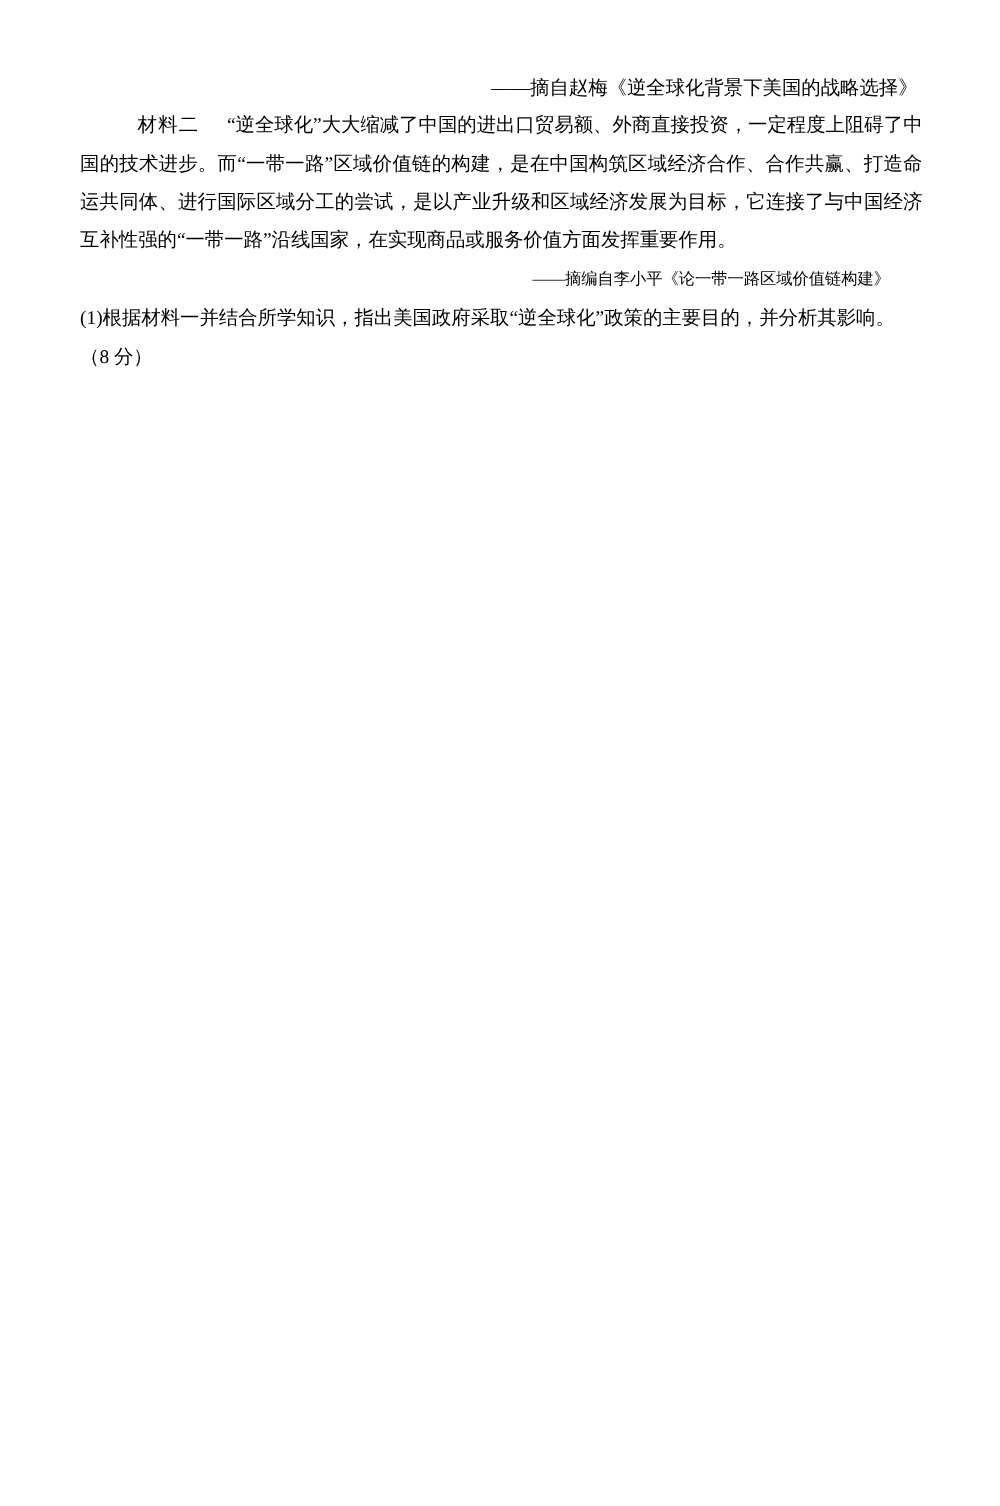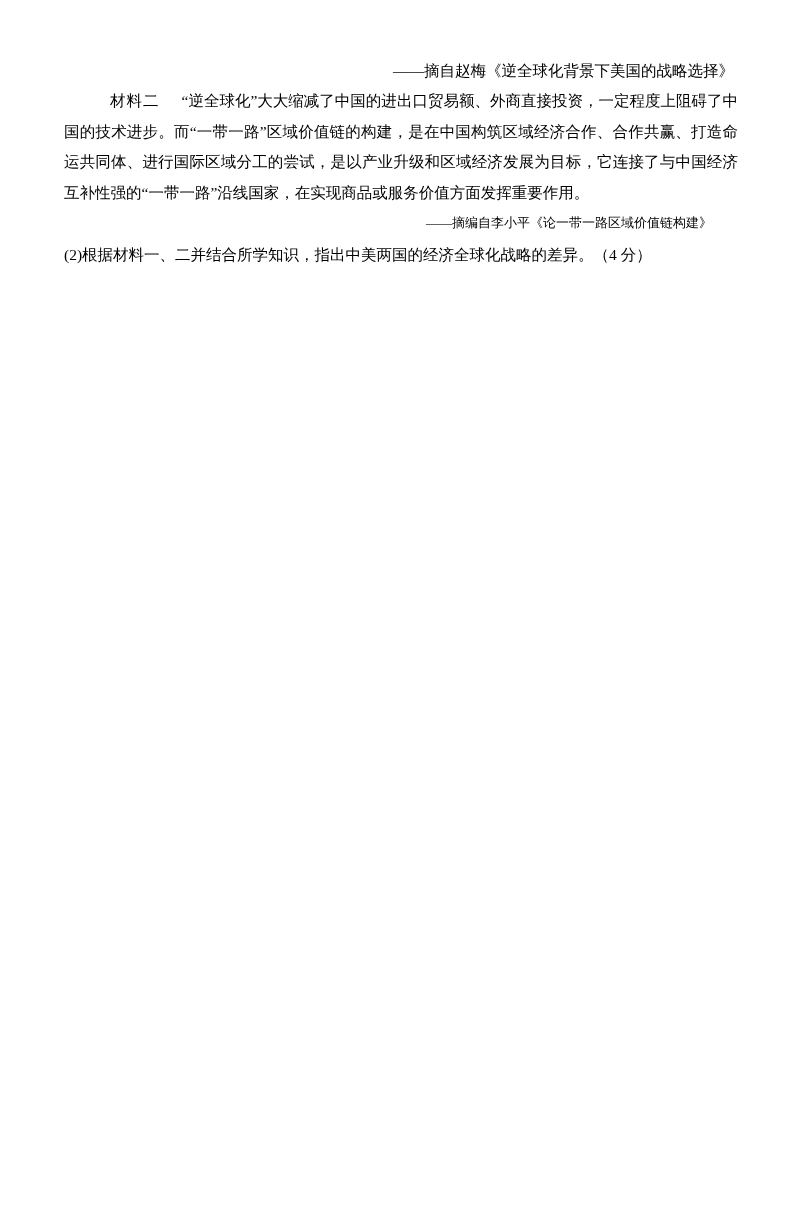--- a/index.html
+++ b/index.html
@@ -68,20 +68,19 @@
 <div class="page">
   <div class="content">
 
     <div class="source-line">——摘自赵梅《逆全球化背景下美国的战略选择》</div>
 
     <div class="para"><span class="mat-label">材料二</span><span>“逆全球化”大大缩减了中国的进出口贸易额、外商直接投资，一定程度上阻碍了中国的技术进步。而“一带一路”区域价值链的构建，是在中国构筑区域经济合作、合作共赢、打造命运共同体、进行国际区域分工的尝试，是以产业升级和区域经济发展为目标，它连接了与中国经济互补性强的“一带一路”沿线国家，在实现商品或服务价值方面发挥重要作用。</span></div>
 
     <div class="source-line-2">——摘编自李小平《论一带一路区域价值链构建》</div>
 
     <div class="q-block">
+      <div class="q-line">(1)根据材料一并结合所学知识，指出美国政府采取“逆全球化”政策的主要目的，并分析其影响。</div>
+      <div class="q-line">（8 分）</div>
     </div>
 
-    <div class="q-block">
-      <div class="q-line">(2)根据材料一、二并结合所学知识，指出中美两国的经济全球化战略的差异。（4 分）</div>
-    </div>
 
   </div>
 </div>
 
 </body></html>

